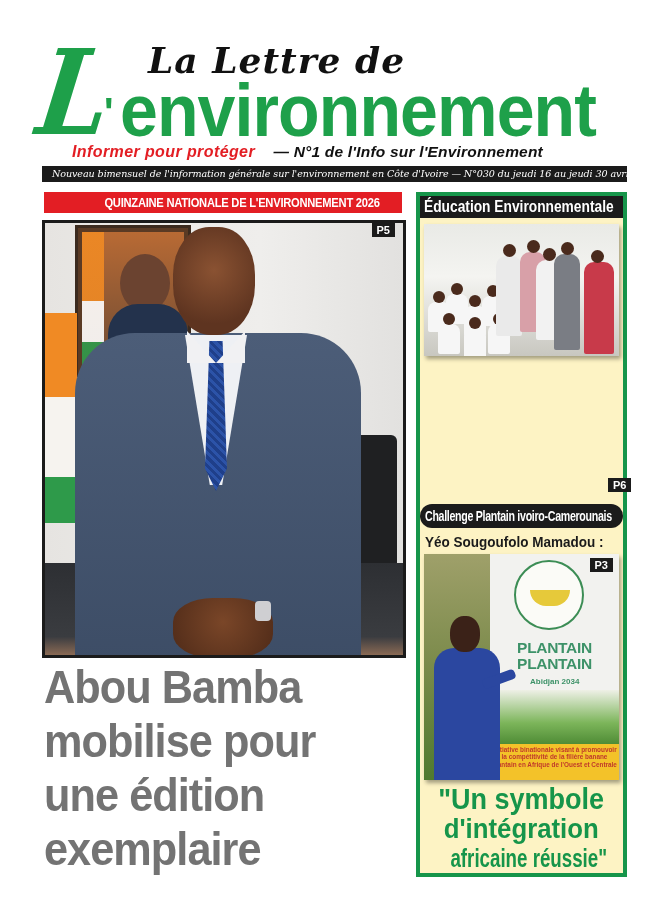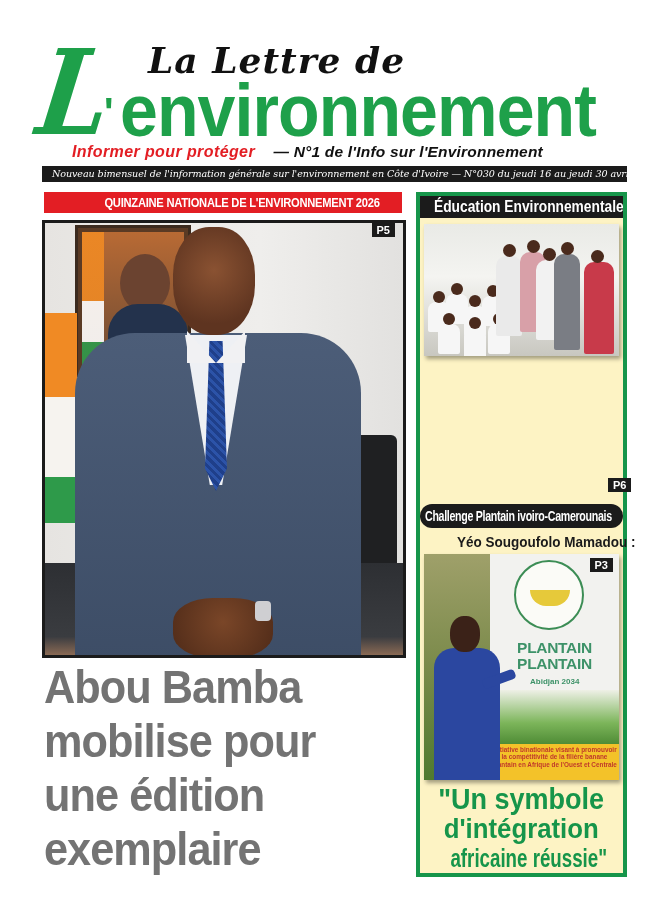--- a/index.html
+++ b/index.html
@@ -94,21 +94,21 @@
 
   
   .side {
     position: absolute; left: 416px; top: 192px; width: 211px; height: 685px;
     border: 4px solid #16954a; background: #fdf3c4;
   }
   .side-header {
     position: absolute; left: 0; width: 203px; background: #1b1b1b; color: #ffffff;
     font-weight: bold; white-space: nowrap; overflow: hidden;
   }
-  .sh1 { top: 0; height: 22px; font-size: 16px; line-height: 22px; padding-left: 14px; }
+  .sh1 { top: 0; height: 22px; font-size: 16px; line-height: 22px; padding-left: 4px; }
   .sh1 span { display: inline-block; transform: scaleX(0.86); transform-origin: left; }
   .edu-photo {
     position: absolute; left: 4px; top: 28px; width: 195px; height: 132px;
     background: linear-gradient(180deg, #e9eae6 0%, #f4f4f1 40%, #c8c7c0 100%); overflow: hidden;
     box-shadow: 2px 3px 4px rgba(0,0,0,0.35);
   }
   .kid { position: absolute; width: 22px; height: 30px; background: #f6f6f6; border-radius: 8px 8px 2px 2px; }
   .kid::before { content: ""; position: absolute; left: 5px; top: -11px; width: 12px; height: 12px; border-radius: 50%; background: #4a2a1c; }
   .adult { position: absolute; width: 26px; height: 80px; border-radius: 10px 10px 2px 2px; }
   .adult::before { content: ""; position: absolute; left: 7px; top: -12px; width: 13px; height: 13px; border-radius: 50%; background: #4a2a1c; }
@@ -118,21 +118,21 @@
     color: #16954a; font-weight: bold; font-size: 28.5px; line-height: 27px; letter-spacing: -0.4px;
   }
   .side-title1 div { white-space: nowrap; transform: scaleX(0.98); transform-origin: left; }
   .p6 { position: absolute; left: 168px; top: 282px; }
 
   .sh2 { top: 308px; height: 24px; font-size: 14px; line-height: 24px; padding-left: 5px; border-radius: 12px; }
   .sh2 span { display: inline-block; transform: scaleX(0.76); transform-origin: left; letter-spacing: -0.4px; }
 
   .yeo {
     position: absolute; left: 5px; top: 337px; width: 200px; white-space: nowrap;
-    font-weight: bold; font-size: 15px; line-height: 18px; color: #1b1b1b; margin-left: 32px;
+    font-weight: bold; font-size: 15px; line-height: 18px; color: #1b1b1b;
   }
   .yeo span { display: inline-block; transform: scaleX(0.9); transform-origin: left; }
 
   .chal-photo {
     position: absolute; left: 4px; top: 358px; width: 195px; height: 226px; overflow: hidden;
     background: linear-gradient(180deg, #9fa06a 0%, #7a8a4a 50%, #4f7a2f 100%);
     box-shadow: 2px 3px 4px rgba(0,0,0,0.35);
   }
   .chal-photo .page-badge { right: 6px; top: 4px; }
   .banner {

